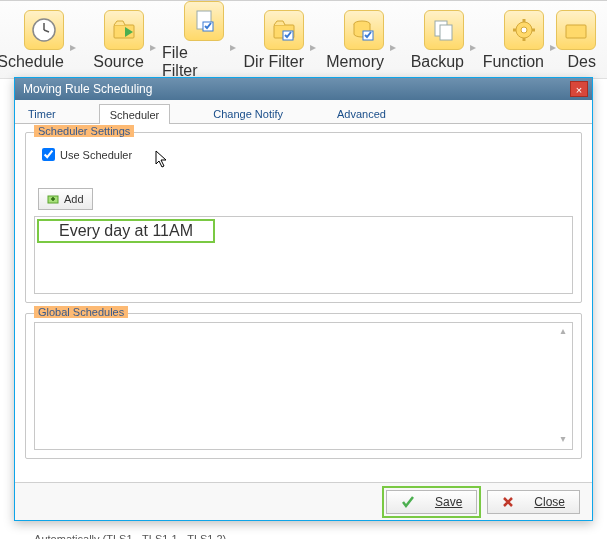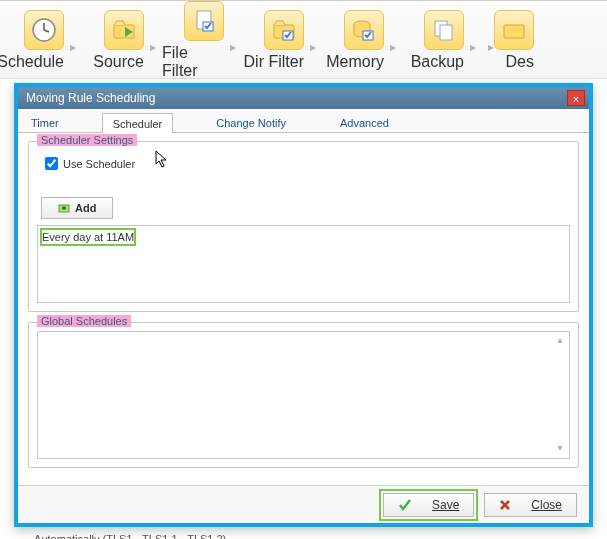--- a/index.html
+++ b/index.html
@@ -35,24 +35,24 @@
     margin-bottom: 3px;
     position: relative;
   }
   .tb-arrow {
     width: 18px; display:flex; align-items:center; justify-content:center;
     color:#b0b0b0; font-size:12px; padding-top:10px;
   }
   
   .dialog {
     position: absolute;
-    left: 14px; top: 82px;
+    left: 14px; top: 76px;
     width: 579px; height: 444px;
     background: #fff;
-    border: 4px solid #0ea5e9;
+    border: 1px solid #0ea5e9;
     box-shadow: 0 3px 10px rgba(0,0,0,0.25);
     display: flex; flex-direction: column;
   }
   .titlebar {
     height: 22px;
     background: linear-gradient(#6d91af,#4c7496);
     color: #fff; font-size: 12px;
     display: flex; align-items: center;
     padding: 0 4px 0 8px;
   }
@@ -96,48 +96,47 @@
   .fieldset {
     border: 1px solid #c8c8c8;
     border-radius: 2px;
     padding: 8px 8px 8px 8px;
     margin-bottom: 10px;
     position: relative;
   }
   .fieldset .legend {
     position: absolute;
     top: -8px; left: 8px;
-    background: #f9a8d4; padding: 0 4px;
+    background: #fdba74; padding: 0 4px;
     color: #3a5a8a;
   }
   .chk-row { display:flex; align-items:center; margin: 4px 0 24px 4px; }
   .chk-row input { margin-right: 5px; }
   .btn-row { display:flex; gap:8px; margin-left:4px; margin-bottom:6px; }
   .smallbtn {
     display:flex; align-items:center;
     height: 22px;
-    padding: 0 16px;
+    padding: 0 8px;
     border: 1px solid #b9b9b9;
     background: linear-gradient(#fefefe,#ececec);
     font-size: 11px; color:#333;
     cursor: pointer;
     gap:5px;
-    font-weight:bold;
   }
   .listbox {
     border: 1px solid #c8c8c8;
     background: #fff;
     height: 78px;
     padding: 2px;
     overflow: auto;
     position: relative;
   }
   .listitem {
-    font-size: 11px;
-    padding: 1px 0;
+    font-size: 16px;
+    padding: 1px 20px;
     display: inline-block;
     border: 2px solid #7ac943;
     background: #fff;
   }
   .globalbox {
     border: 1px solid #c8c8c8;
     background: #fff;
     height: 128px;
     position: relative;
   }
@@ -241,20 +240,35 @@
     <div class="tb-btn">
       <div class="ico">
         <svg width="26" height="26" viewBox="0 0 26 26">
             <rect x="4" y="4" width="12" height="15" fill="#fff" stroke="#9aa"></rect>
             <rect x="9" y="8" width="12" height="15" fill="#fff" stroke="#9aa"></rect>
           </svg>
       </div>
       <span>Backup</span>
     </div>
     <div class="tb-arrow">▸</div>
+    <div class="tb-btn">
+      <div class="ico">
+        <svg width="26" height="26" viewBox="0 0 26 26">
+            <circle cx="13" cy="13" r="8" fill="#ffd96a" stroke="#d4a93a"></circle>
+            <circle cx="13" cy="13" r="3" fill="#fff" stroke="#d4a93a"></circle>
+            <g stroke="#d4a93a" stroke-width="3">
+              <line x1="13" y1="2" x2="13" y2="5"></line>
+              <line x1="13" y1="21" x2="13" y2="24"></line>
+              <line x1="2" y1="13" x2="5" y2="13"></line>
+              <line x1="21" y1="13" x2="24" y2="13"></line>
+            </g>
+          </svg>
+      </div>
+      <span>Function</span>
+    </div>
     <div class="tb-arrow">▸</div>
     <div class="tb-btn" style="width:34px">
       <div class="ico">
         <svg width="26" height="26" viewBox="0 0 26 26">
             <rect x="3" y="8" width="20" height="13" rx="1" fill="#ffd96a" stroke="#d4a93a"></rect>
           </svg>
       </div>
       <span>Des</span>
     </div>
   </div>

